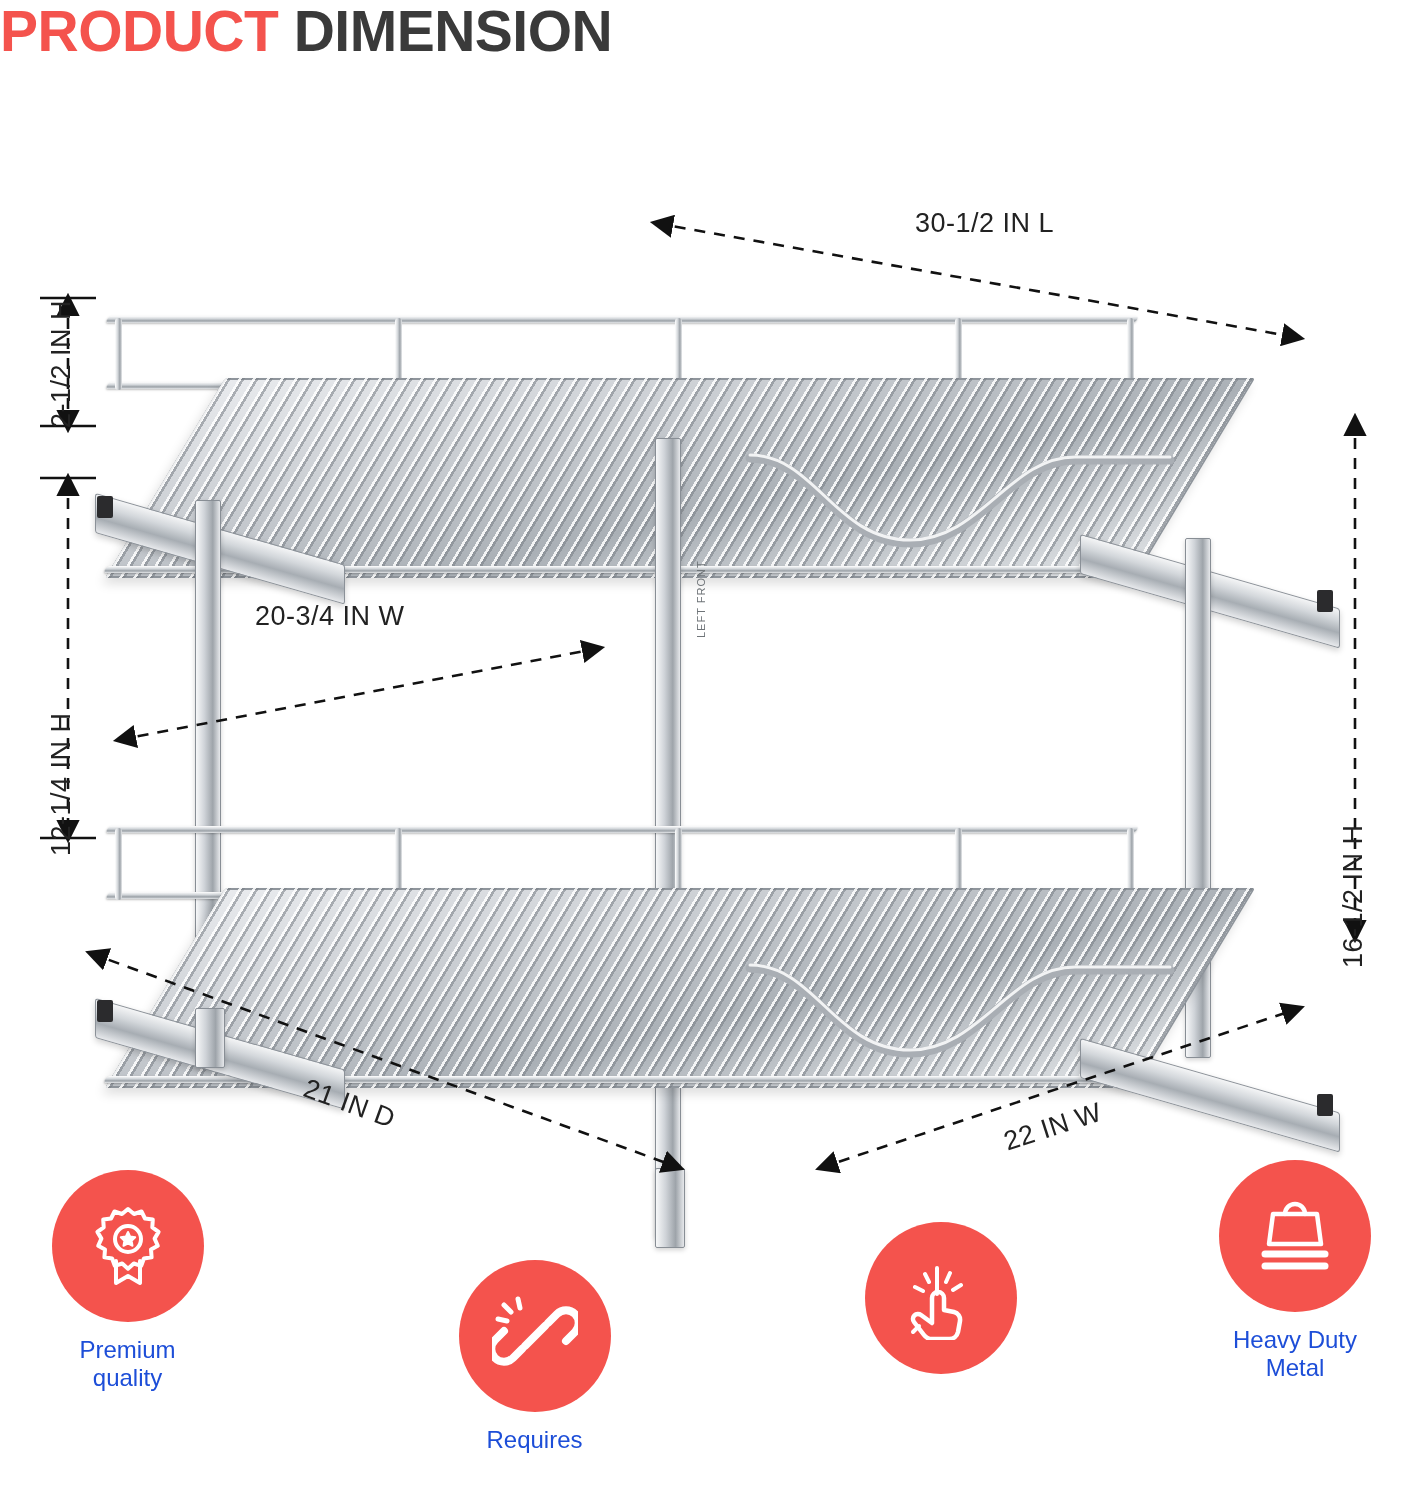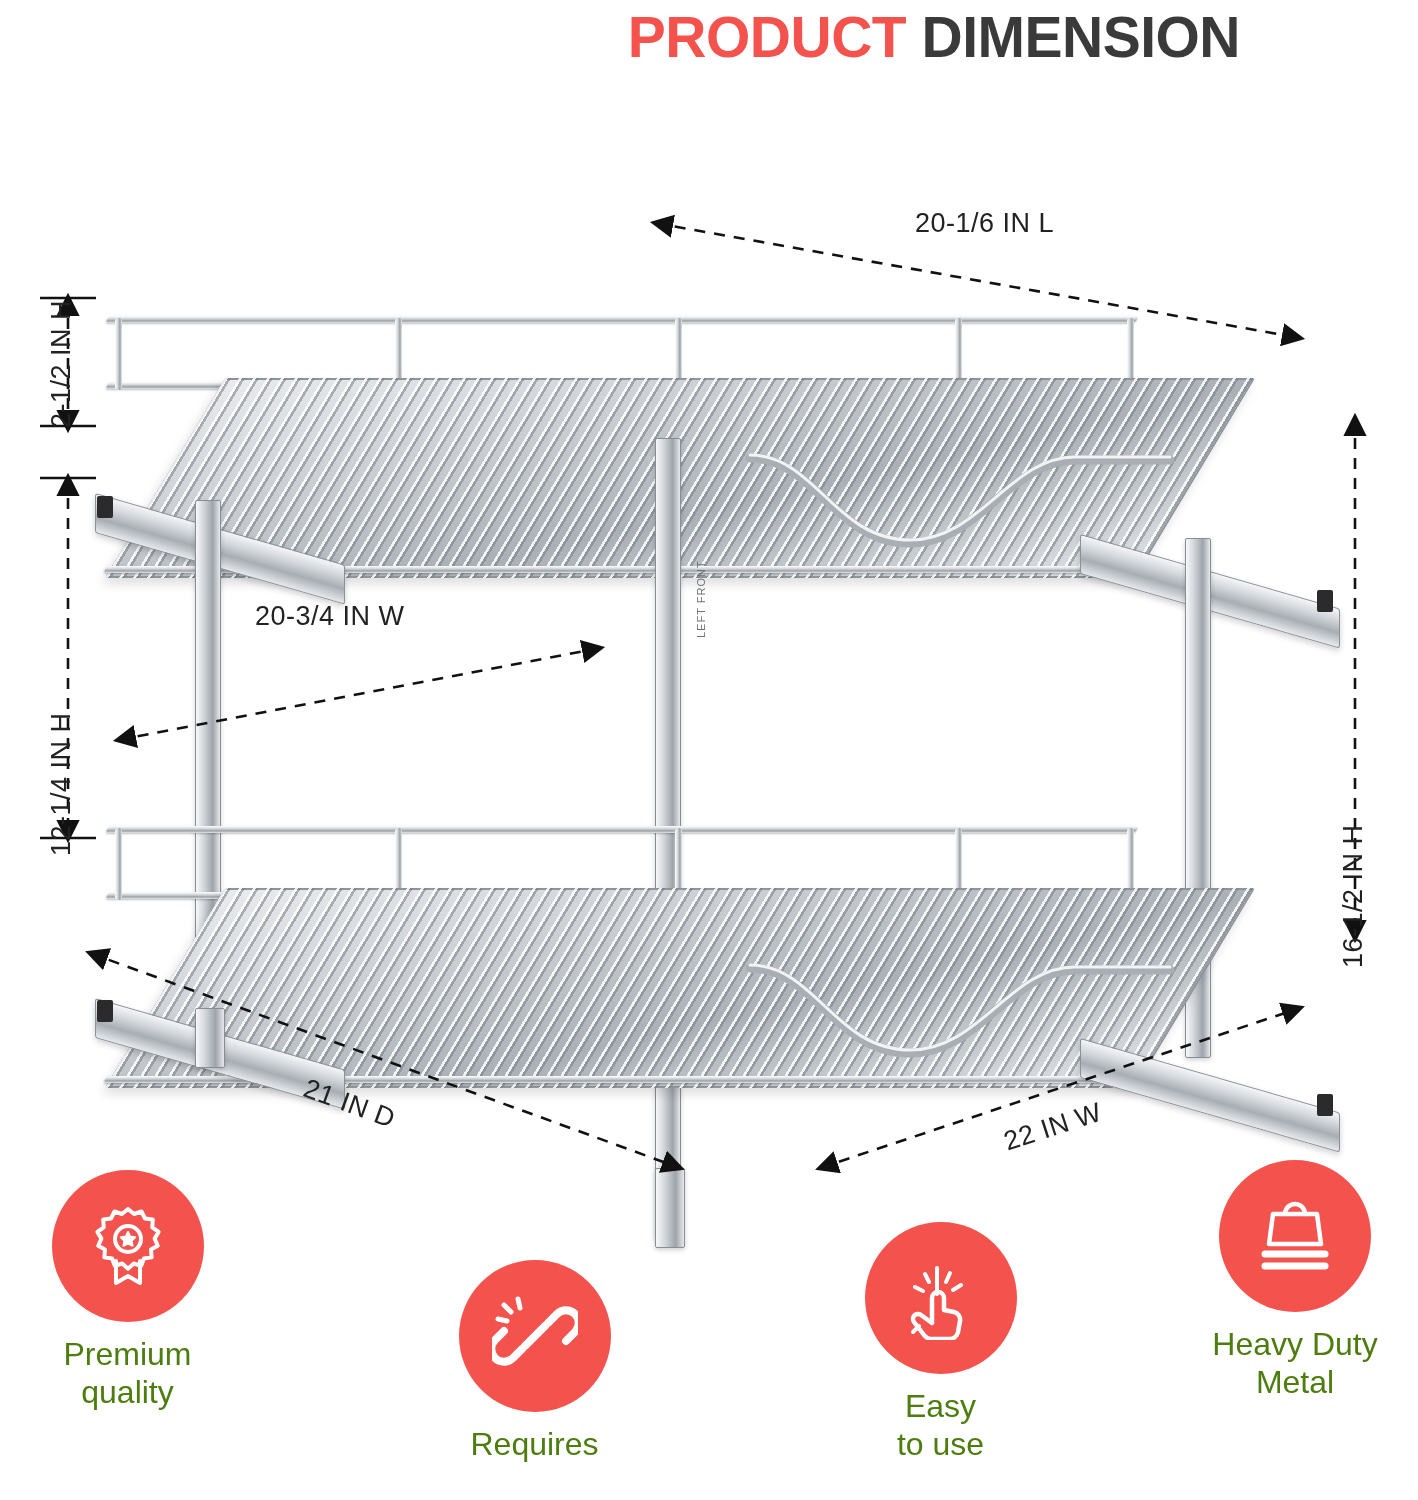--- a/index.html
+++ b/index.html
@@ -16,22 +16,21 @@
     color: #333333;
     overflow: hidden;
   }
 
   
   .header {
     position: absolute;
     top: 0;
     left: 0;
     width: 1240px;
-    text-align: right;
-    padding-top: 6px;
+    text-align: left;
   }
   .title {
     font-size: 57px;
     font-weight: bold;
     letter-spacing: -0.5px;
     line-height: 1.12;
     white-space: nowrap;
   }
   .title .accent { color: #f4534d; }
   .title .dark { color: #3a3a3a; }
@@ -193,22 +192,22 @@
     height: 152px;
     border-radius: 50%;
     background: #f4534d;
     margin: 0 auto;
     display: flex;
     align-items: center;
     justify-content: center;
   }
   .feature-label {
     margin-top: 14px;
-    font-size: 32px;
-    color: #4d7c0f;
+    font-size: 24px;
+    color: #1d4ed8;
     line-height: 1.18;
     white-space: pre-line;
   }
 </style>
 </head>
 <body>
 
 <div class="header">
   <div class="title">
     <span class="accent">PRODUCT</span><span class="dark"> DIMENSION</span>
@@ -305,21 +304,21 @@
 
       <line x1="820" y1="990" x2="1300" y2="830" marker-start="url(#arwS)" marker-end="url(#arw)"></line>
 
       <line x1="40" y1="120" x2="96" y2="120" stroke-dasharray="0"></line>
       <line x1="40" y1="248" x2="96" y2="248" stroke-dasharray="0"></line>
       <line x1="40" y1="300" x2="96" y2="300" stroke-dasharray="0"></line>
       <line x1="40" y1="660" x2="96" y2="660" stroke-dasharray="0"></line>
     </g>
   </svg>
 
-  <div class="dim-label" style="left:915px; top:30px;">20-1/6 IN L</div>
+  <div class="dim-label" style="left:915px; top:30px;">30-1/2 IN L</div>
 
   <div class="dim-label vertical" style="left:46px; top:250px; transform: rotate(-90deg);">2-1/2 IN H</div>
 
   <div class="dim-label vertical" style="left:46px; top:678px; transform: rotate(-90deg);">12-1/4 IN H</div>
 
   <div class="dim-label" style="left:255px; top:423px;">20-3/4 IN W</div>
 
   <div class="dim-label vertical" style="left:1338px; top:790px; transform: rotate(-90deg);">16-1/2 IN H</div>
 
   <div class="dim-label" style="left:310px; top:895px; transform: rotate(20deg); transform-origin: left top;">21 IN D</div>
@@ -361,22 +360,20 @@
   <div class="feature" style="left:833px; top:62px; width:215px;">
     <div class="badge">
       <svg width="84" height="84" viewBox="0 0 84 84">
         <g fill="none" stroke="#ffffff" stroke-width="4.5" stroke-linejoin="round" stroke-linecap="round">
           <path d="M38 12 l0 26 M26 18 l4 8 M51 17 l-4 9 M16 31 l8 4 M62 29 l-8 5" stroke-width="4"></path>
           <path d="M33 44 l0 -2 a6 6 0 0 1 12 0 l0 12 10 2 a8 8 0 0 1 6 9 l-2 11 a9 9 0 0 1 -9 7 l-17 0 a10 10 0 0 1 -8 -4 l-10 -13 a5 5 0 0 1 7 -7 l11 8 z"></path>
           <path d="M20 70 l-6 6" stroke-width="4"></path>
         </g>
       </svg>
     </div>
-    <div class="feature-label">Easy
-to use</div>
   </div>
 
   <div class="feature" style="left:1180px; top:0px; width:230px;">
     <div class="badge">
       <svg width="88" height="88" viewBox="0 0 88 88">
         <g fill="none" stroke="#ffffff" stroke-width="4.5" stroke-linejoin="round" stroke-linecap="round">
           <path d="M22 22 l44 0 4 30 -52 0 z"></path>
           <path d="M34 22 a10 10 0 0 1 20 0"></path>
           <path d="M14 62 l60 0" stroke-width="7"></path>
           <path d="M14 74 l60 0" stroke-width="7"></path>

